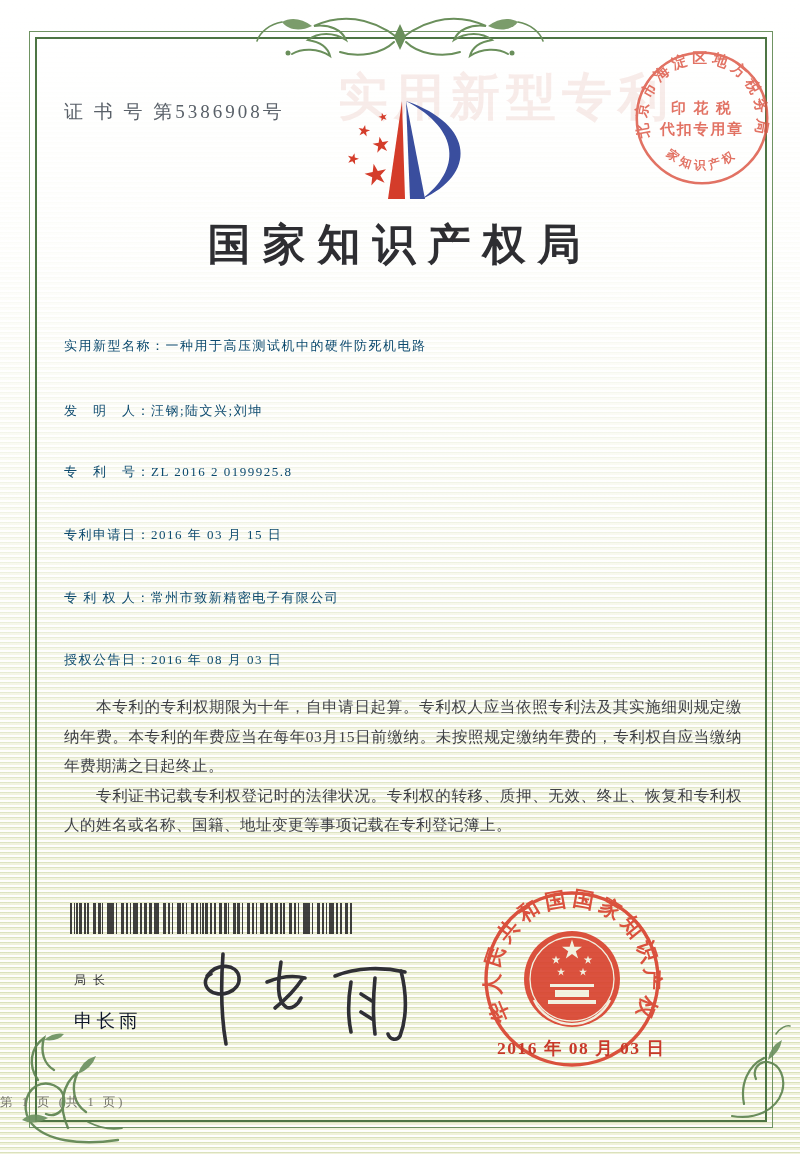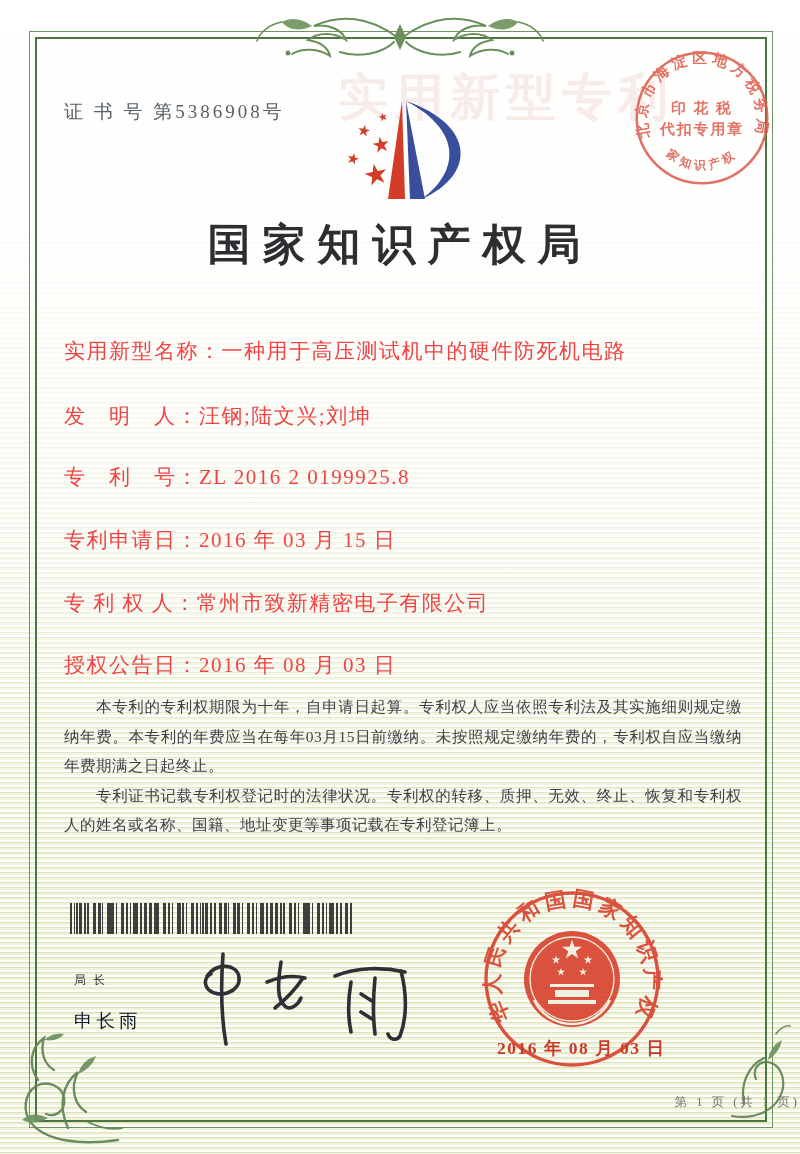--- a/index.html
+++ b/index.html
@@ -24,34 +24,34 @@
       rgba(255,255,255,1) 0%, rgba(255,255,255,.9) 22%,
       rgba(255,255,255,.55) 48%, rgba(255,255,255,.12) 70%,
       rgba(255,255,255,0) 85%);
   }
   .frame-outer{position:absolute;left:29px;top:31px;right:27px;bottom:26px;border:1.3px solid #6f9362;}
   .frame-inner{position:absolute;left:35px;top:37px;right:33px;bottom:32px;border:2.6px solid #4d7544;}
   .abs{position:absolute;}
   .cert-no{left:64px;top:99px;font-size:19px;letter-spacing:3px;color:#596068;}
   .ghost{left:338px;top:64px;font-size:50px;font-weight:bold;letter-spacing:6px;color:rgba(205,130,115,.15);}
   .title{left:0;right:0;top:216px;text-align:center;font-size:43px;font-weight:bold;letter-spacing:12px;color:#2e2e32;}
-  .field{left:64px;font-size:21px;color:#ef4444;letter-spacing:1.5px;white-space:nowrap;}
+  .field{left:64px;font-size:13px;color:#0c4a6e;letter-spacing:1.5px;white-space:nowrap;}
   .f0{top:337px}.f1{top:402px}.f2{top:463px}.f3{top:526px}.f4{top:589px}.f5{top:651px}
   .paras{left:64px;right:58px;top:692px;}
   .paras p{margin:0;font-size:15.5px;line-height:29.5px;text-indent:32px;color:#3f4146;letter-spacing:.5px;text-align:justify;}
   .barcode{
     left:70px;top:903px;width:282px;height:31px;opacity:.88;
     background:
       repeating-linear-gradient(90deg,#262626 0 2px,transparent 2px 4px,#262626 4px 5px,transparent 5px 9px,#262626 9px 12px,transparent 12px 14px),
       repeating-linear-gradient(90deg,transparent 0 6px,#262626 6px 8px,transparent 8px 17px,#262626 17px 19px,transparent 19px 23px);
   }
   .director-title{left:74px;top:972px;font-size:12px;letter-spacing:7px;color:#2f3034;}
   .director-name{left:74px;top:1008px;font-size:18.5px;letter-spacing:4px;color:#0f172a;}
   .seal-date{left:497px;top:1036px;font-size:17.5px;color:#c8392a;letter-spacing:1.5px;font-weight:bold;}
-  .footer{left:0;right:0;top:1094px;text-align:right;font-size:12.5px;letter-spacing:3px;color:#74746a;}
+  .footer{left:0;right:0;top:1094px;text-align:left;font-size:12.5px;letter-spacing:3px;color:#74746a;}
   svg{display:block;}
   .seal-text{font-family:"Liberation Serif","DejaVu Serif",serif;font-weight:bold;}
 </style>
 </head>
 <body>
 
 <svg width="0" height="0" style="position:absolute" aria-hidden="true">
   <defs>
     <path id="star" d="M0,-10 L2.25,-3.09 L9.51,-3.09 L3.63,1.18 L5.88,8.09 L0,3.82 L-5.88,8.09 L-3.63,1.18 L-9.51,-3.09 L-2.25,-3.09 Z"></path>
   </defs>

